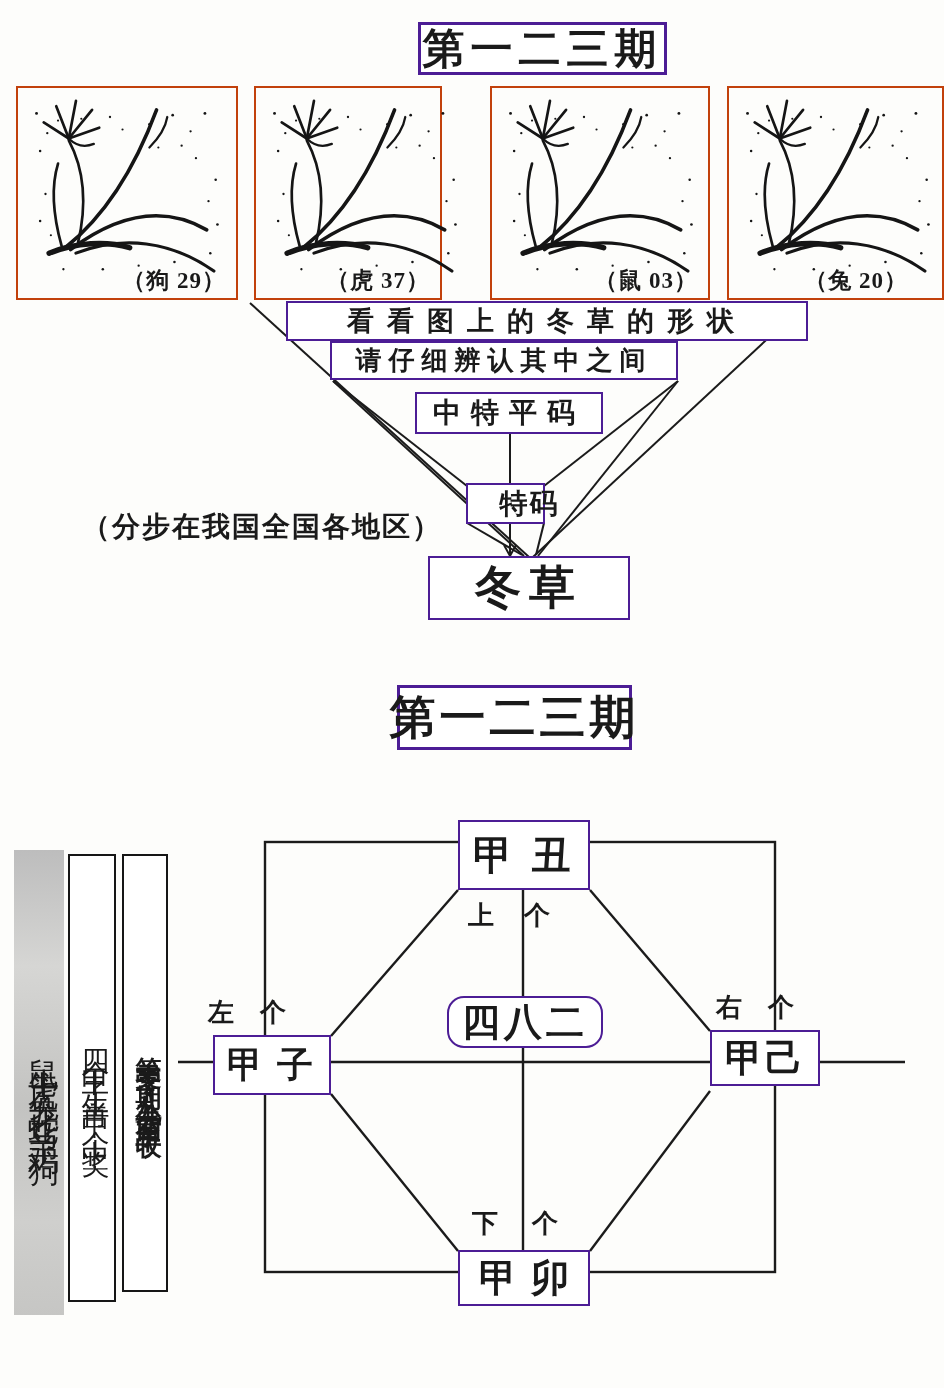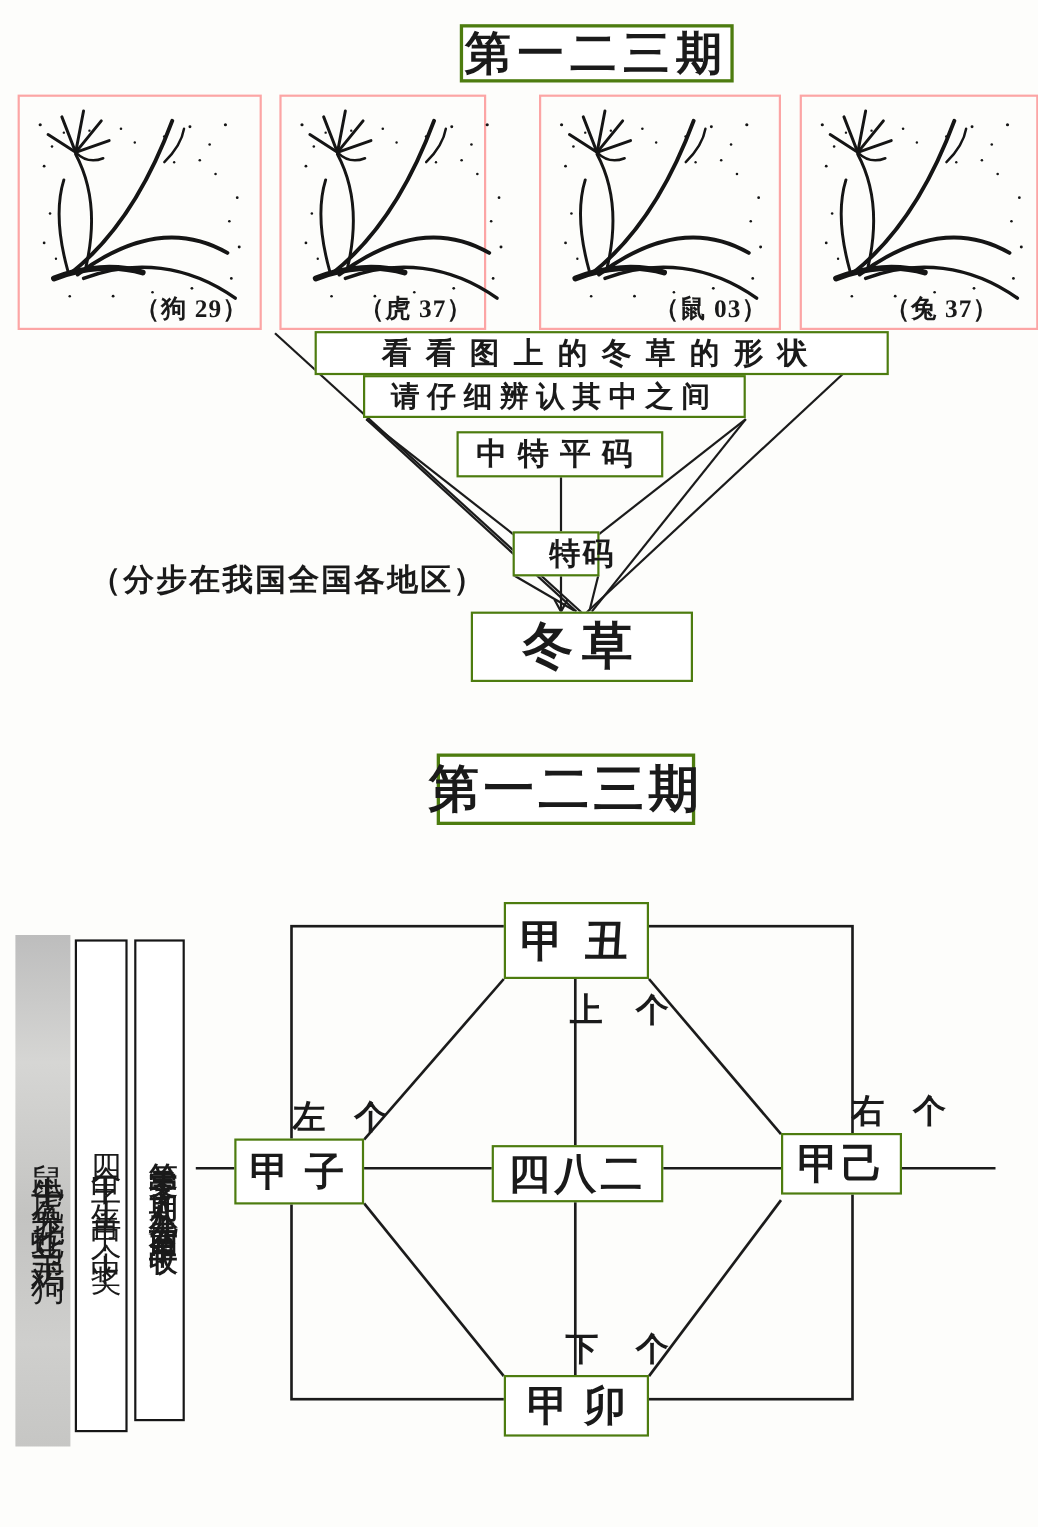--- a/index.html
+++ b/index.html
@@ -3,37 +3,37 @@
 <meta charset="utf-8">
 <style>
   html,body{margin:0;padding:0;background:#e8e8e6;}
   .page{
     position:relative;width:944px;height:1388px;margin:0 auto;
     background:#fdfdfb;color:#1a1a1a;overflow:hidden;
     font-family:"Liberation Serif","DejaVu Serif",serif;
   }
   .lines{position:absolute;left:0;top:0;z-index:1;}
   .box{
-    position:absolute;z-index:2;background:#fff;border:2px solid #4d7c0f;
+    position:absolute;z-index:2;background:#fff;border:2px solid #4c1d95;
     display:flex;align-items:center;justify-content:center;
     font-weight:700;white-space:nowrap;box-sizing:border-box;
   }
   .panel{
-    position:absolute;top:86px;height:214px;border:2px solid #fca5a5;
+    position:absolute;top:86px;height:214px;border:2px solid #c2410c;
     box-sizing:border-box;background:#fdfdfb;z-index:2;
   }
   .panel svg{position:absolute;left:6px;top:4px;}
   .panel-label{
     position:absolute;right:10px;bottom:2px;left:0;z-index:3;
     text-align:right;font-size:23px;font-weight:600;letter-spacing:1px;
   }
   .note{position:absolute;z-index:2;font-weight:600;white-space:nowrap;}
   .pointer{
-    position:absolute;z-index:2;width:170px;text-align:right;
-    font-size:30px;font-weight:600;white-space:nowrap;
+    position:absolute;z-index:2;width:170px;text-align:left;
+    font-size:26px;font-weight:600;white-space:nowrap;
   }
   .vcol{
     position:absolute;z-index:2;display:flex;align-items:flex-start;justify-content:center;
     writing-mode:vertical-rl;text-orientation:upright;box-sizing:border-box;
     white-space:nowrap;padding-top:10px;
   }
   .vcol.boxed{background:#fff;border:2px solid #161616;}
 </style>
 </head>
 <body>
@@ -130,41 +130,41 @@
   <div class="panel" style="left:490px;width:220px;">
     <svg width="206" height="196">
         <use href="#plant"></use>
       </svg>
     <div class="panel-label">（鼠 03）</div>
   </div>
   <div class="panel" style="left:727px;width:217px;">
     <svg width="206" height="196">
         <use href="#plant"></use>
       </svg>
-    <div class="panel-label" style="right:34px;">（兔 37）</div>
+    <div class="panel-label" style="right:34px;">（兔 20）</div>
   </div>
 
   <div class="box" style="left:286px;top:301px;width:522px;height:40px;font-size:27px;letter-spacing:13px;">看看图上的冬草的形状</div>
   <div class="box" style="left:330px;top:341px;width:348px;height:39px;font-size:26px;letter-spacing:7px;">请仔细辨认其中之间</div>
   <div class="box" style="left:415px;top:380px;width:188px;height:42px;font-size:28px;letter-spacing:10px;margin-top:12px;">中特平码</div>
   <div class="box" style="left:466px;top:483px;width:79px;height:41px;font-size:28px;letter-spacing:2px;padding-left:48px;">特码</div>
   <div class="box" style="left:428px;top:556px;width:202px;height:64px;font-size:46px;letter-spacing:8px;">冬草</div>
 
   <div class="note" style="left:82px;top:508px;font-size:28px;letter-spacing:2px;">（分步在我国全国各地区）</div>
 
   <div class="box" style="left:397px;top:685px;width:235px;height:65px;font-size:46px;letter-spacing:4px;border-width:3px;">第一二三期</div>
 
   <div class="vcol" style="left:14px;top:850px;width:50px;height:465px;font-size:31px;letter-spacing:11px;
        background:linear-gradient(180deg,#bdbdbd,#d6d6d4 25%,#c3c3c1 55%,#cfcfcd 80%,#c6c6c4);">鼠牛虎兔龙蛇马羊鸡狗</div>
   <div class="vcol boxed" style="left:68px;top:854px;width:48px;height:448px;font-size:28px;letter-spacing:10px;">四个甲子生肖中一个中奖</div>
   <div class="vcol boxed" style="left:122px;top:854px;width:46px;height:438px;font-size:26px;letter-spacing:7px;font-weight:700;">第零零一期八九去看四丰收</div>
 
   <div class="box" style="left:458px;top:820px;width:132px;height:70px;font-size:40px;letter-spacing:18px;padding-left:14px;">甲丑</div>
   <div class="box" style="left:213px;top:1035px;width:118px;height:60px;font-size:36px;letter-spacing:14px;padding-left:10px;">甲子</div>
-  <div class="box" style="left:447px;top:1041px;width:156px;height:52px;font-size:38px;letter-spacing:4px;">四八二</div>
+  <div class="box" style="left:447px;top:996px;width:156px;height:52px;font-size:38px;letter-spacing:4px;border-radius:17px;">四八二</div>
   <div class="box" style="left:710px;top:1030px;width:110px;height:56px;font-size:38px;letter-spacing:2px;text-align:right;">甲己</div>
   <div class="box" style="left:458px;top:1250px;width:132px;height:56px;font-size:38px;letter-spacing:14px;padding-left:14px;">甲卯</div>
 
   <div class="pointer" style="left:438px;top:898px;letter-spacing:30px;padding-left:30px;">上个</div>
   <div class="pointer" style="left:690px;top:990px;letter-spacing:26px;padding-left:26px;">右个</div>
   <div class="pointer" style="left:182px;top:995px;letter-spacing:26px;padding-left:26px;">左个</div>
   <div class="pointer" style="left:438px;top:1206px;letter-spacing:34px;padding-left:34px;">下个</div>
 
 </div>
 

